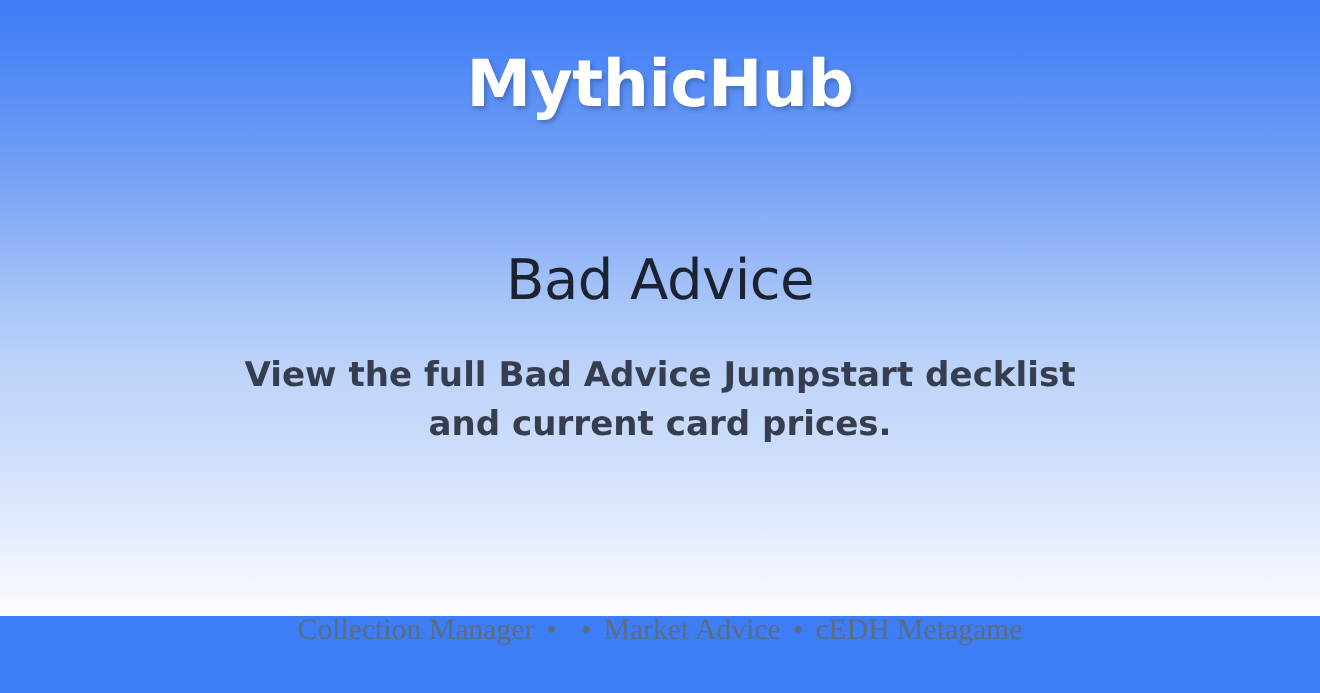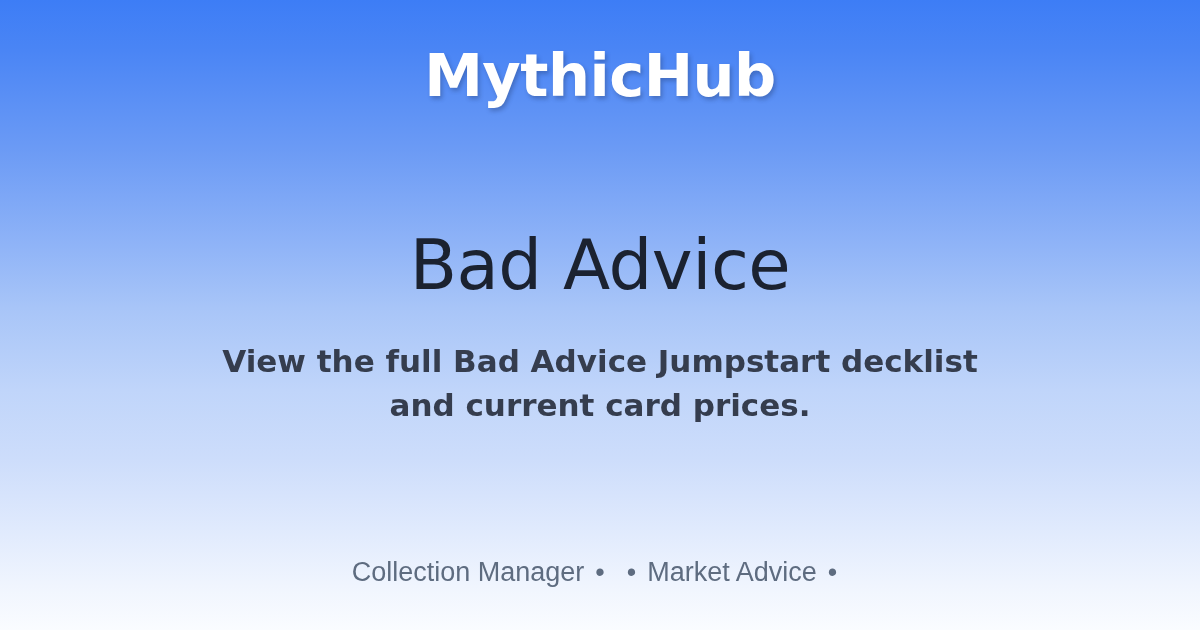--- a/index.html
+++ b/index.html
@@ -13,21 +13,21 @@
 
   body {
     font-family: "DejaVu Sans", "Liberation Sans", sans-serif;
     background: #3D7DF6;
   }
 
   
   .og-card {
     position: relative;
     width: 1200px;
-    height: 630px;
+    height: 560px;
     background: linear-gradient(
         to bottom,
         #3D7DF6 0%,
         #4A85F5 8%,
         #6C9BF5 24%,
         #8DB2F7 38%,
         #A8C5F8 49%,
         #C0D5FA 62%,
         #CDDDFB 73%,
         #E0EAFD 84%,
@@ -67,21 +67,21 @@
     top: 228px;
     left: 0;
     right: 0;
     display: flex;
     flex-direction: column;
     align-items: center;
   }
 
   .deck-title {
     font-family: "DejaVu Sans", "Liberation Sans", sans-serif;
-    font-size: 69px;
+    font-size: 51px;
     font-weight: 400;
     letter-spacing: -0.5px;
     color: #1B2230;
     line-height: 1.08;
     text-align: right;
     white-space: nowrap;
   }
 
   .deck-subtitle {
     margin-top: 36px;
@@ -97,21 +97,21 @@
   
   .feature-strip {
     position: absolute;
     left: 0;
     right: 0;
     top: 556px;
     display: flex;
     align-items: center;
     justify-content: center;
     gap: 0;
-    font-family: Liberation Sans, sans-serif;
+    font-family: Liberation Serif, serif;
     font-size: 27px;
     font-weight: 400;
     color: #5E6C80;
     line-height: 1.2;
     white-space: nowrap;
   }
 
   .feature-item { color: #5E6C80; }
 
   .feature-sep {
@@ -133,15 +133,16 @@
     <h1 class="deck-title">Bad Advice</h1>
     <p class="deck-subtitle">View the full Bad Advice Jumpstart decklist and current card prices.</p>
   </div>
 
   <div class="feature-strip">
     <span class="feature-item">Collection Manager</span>
     <span class="feature-sep">•</span>
     <span class="feature-sep">•</span>
     <span class="feature-item">Market Advice</span>
     <span class="feature-sep">•</span>
+    <span class="feature-item">cEDH Metagame</span>
   </div>
 
 </div>
 
 </body></html>

